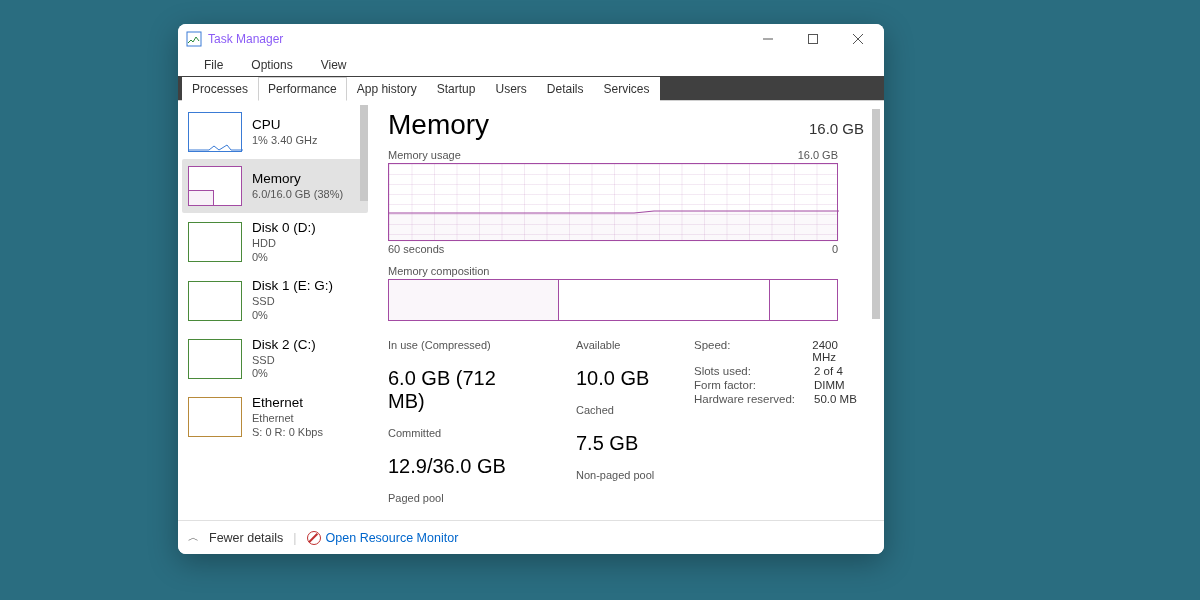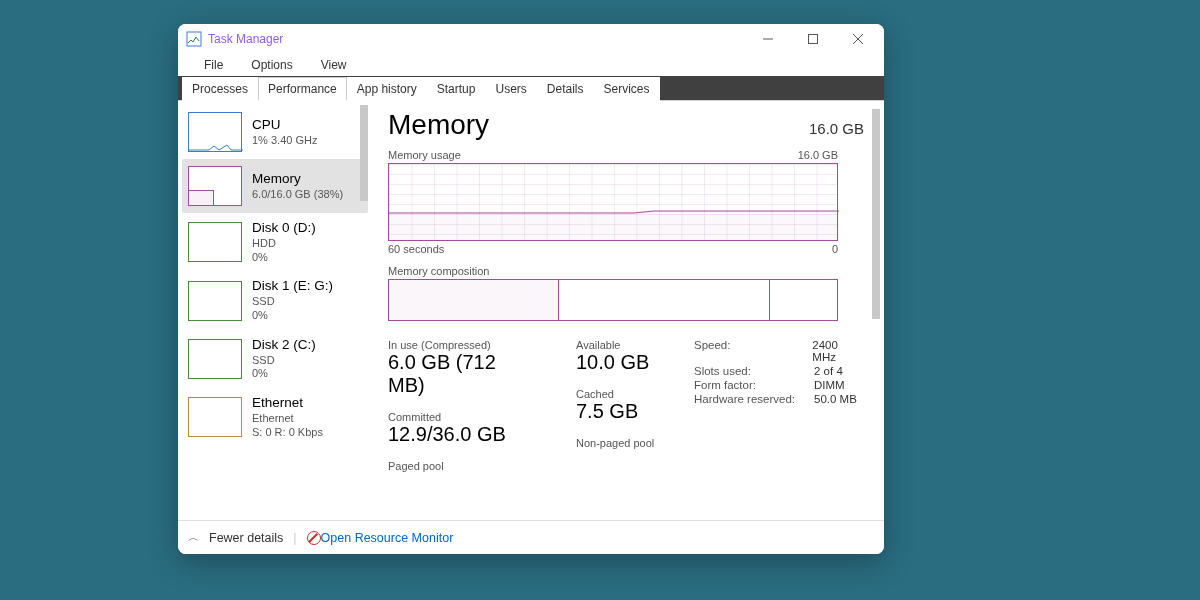--- a/index.html
+++ b/index.html
@@ -197,39 +197,39 @@
   .comp-seg:last-child { border-right: none; }
   .comp-seg.used { background: rgba(163,75,163,0.05); width: 38%; }
   .comp-seg.mod { width: 47%; }
   .comp-seg.free { width: 15%; }
   .stats {
     display: flex;
     gap: 38px;
   }
   .stat-col { display: flex; flex-direction: column; gap: 14px; min-width: 120px;}
   .stat-block .slabel { font-size: 11px; color: #555; }
-  .stat-block .sval { font-size: 20px; color: #000; margin-top: 0; }
+  .stat-block .sval { font-size: 20px; color: #000; margin-top: 16px; }
   .spec-col { display: flex; flex-direction: column; gap: 2px; font-size: 11.5px; color: #555; }
   .spec-row { display: flex; }
   .spec-row .k { width: 120px; }
   .spec-row .v { color: #333; }
   .footer {
     height: 34px;
     border-top: 1px solid #e0e0e0;
     display: flex;
     align-items: center;
     padding: 0 10px;
     gap: 10px;
     font-size: 12.5px;
     background: #fff;
   }
   .footer .chev { font-size: 11px; color: #555; }
   .footer .fewer { color: #333; }
   .footer .sep { color: #ccc; }
-  .footer .rm-link { color: #0066cc; display: flex; align-items: center; }
+  .footer .rm-link { color: #0066cc; display: flex; align-items: center; gap: 5px;}
   .rm-icon {
     width: 14px; height: 14px;
     border: 1.5px solid #c03030;
     border-radius: 50%;
     position: relative;
   }
   .rm-icon::after {
     content: '';
     position: absolute;
     width: 12px; height: 1.5px;

